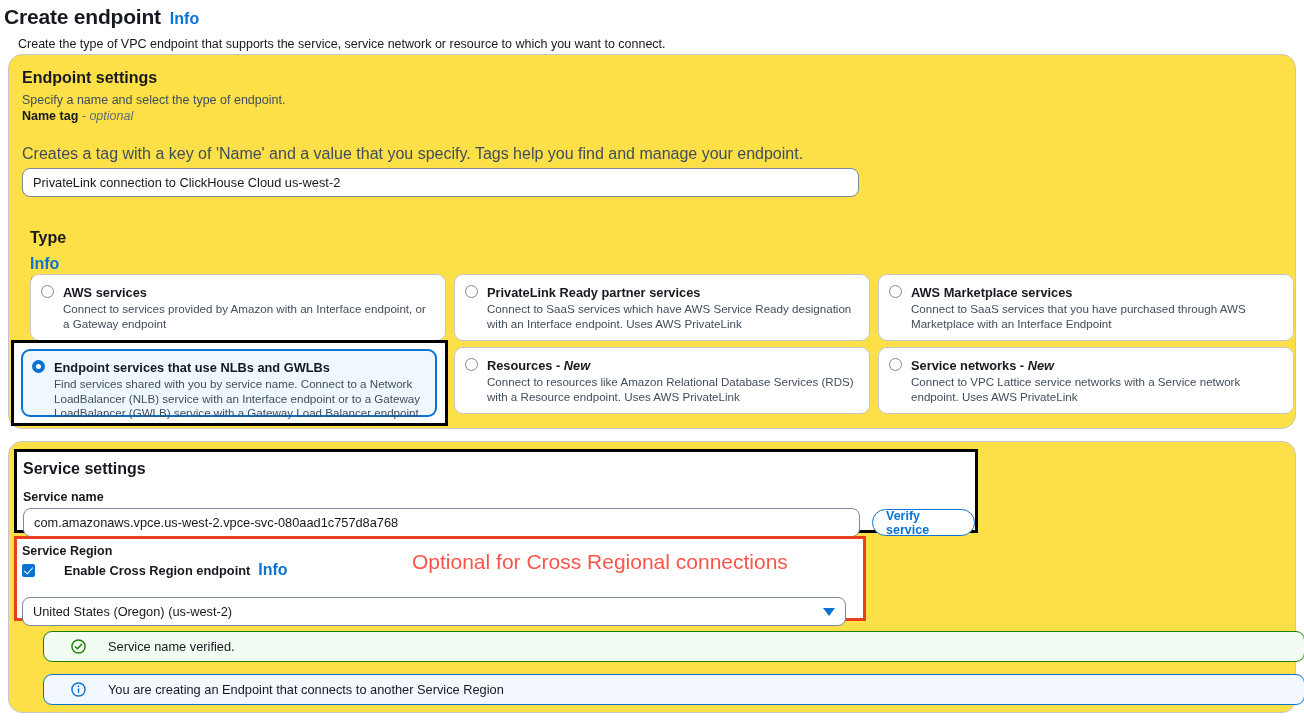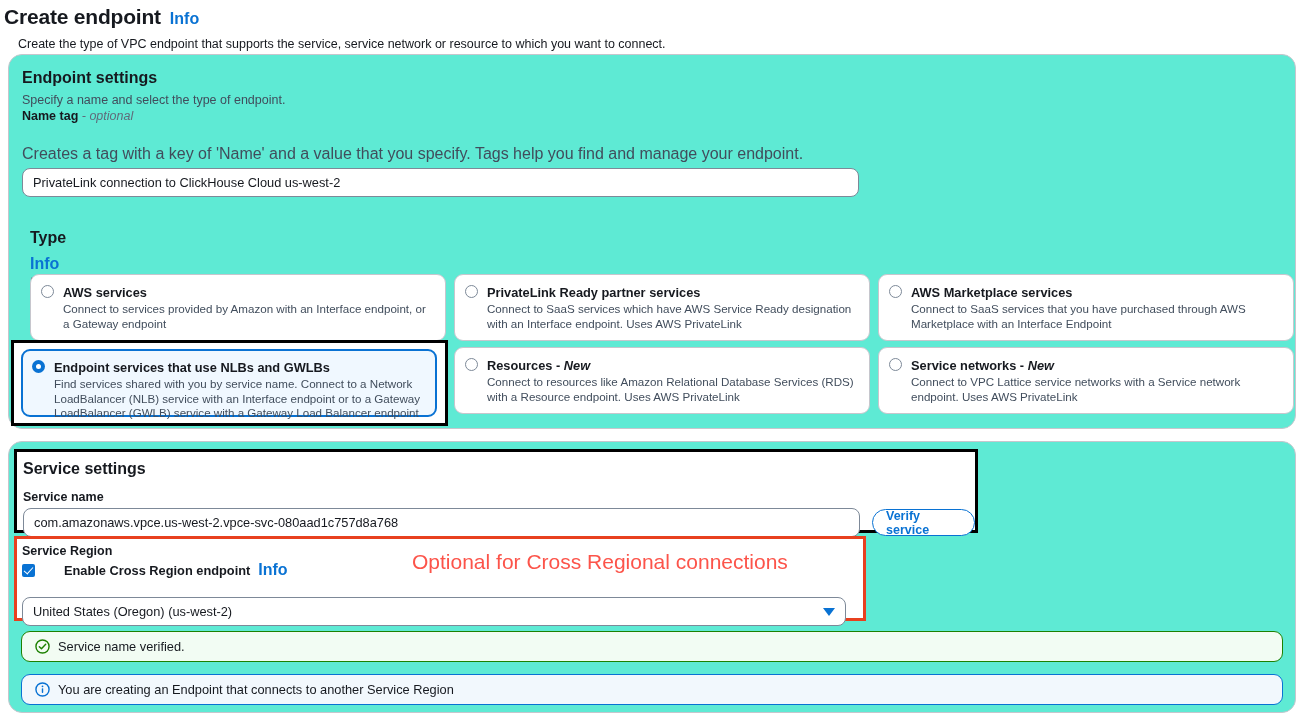--- a/index.html
+++ b/index.html
@@ -25,21 +25,21 @@
   .info-link {
     font-size: 16px; font-weight: bold; color: #0972d3; cursor: pointer;
   }
   .page-desc {
     font-size: 12.5px; color: #16191f; margin-top: 6px; line-height: 17px; margin-left: 14px;
   }
 
   
   .card {
     position: absolute;
-    background: #5eead4;
+    background: #fde047;
     border: 1px solid #c6c6cd;
     border-radius: 14px;
   }
   #endpoint-settings-card { left: 8px; top: 54px; width: 1288px; height: 375px; }
   #service-settings-card  { left: 8px; top: 441px; width: 1288px; height: 272px; }
 
   .section-title {
     font-size: 16px; font-weight: bold; color: #16191f; line-height: 21px;
   }
   .section-desc {
@@ -163,23 +163,24 @@
   }
   .caret {
     width: 0; height: 0;
     border-left: 6px solid transparent;
     border-right: 6px solid transparent;
     border-top: 8px solid #0972d3;
   }
 
   
   .alert {
-    position: absolute; display: flex; align-items: center; gap: 8px;
-    border-radius: 9px; padding: 0 13px; height: 31px;
+    position: absolute; display: flex; align-items: center; gap: 22px;
+    border-radius: 9px; padding: 0 27px; height: 31px;
     font-size: 12.8px;
+    margin-left: 22px;
   }
   #alert-success {
     left: 21px; top: 631px; width: 1262px;
     background: #f2fcf3; border: 1px solid #1d8102; color: #16191f;
   }
   #alert-info {
     left: 21px; top: 674px; width: 1262px;
     background: #f2f8fd; border: 1px solid #0972d3; color: #16191f;
   }
   .alert-icon { flex: 0 0 auto; display: flex; align-items: center; }

